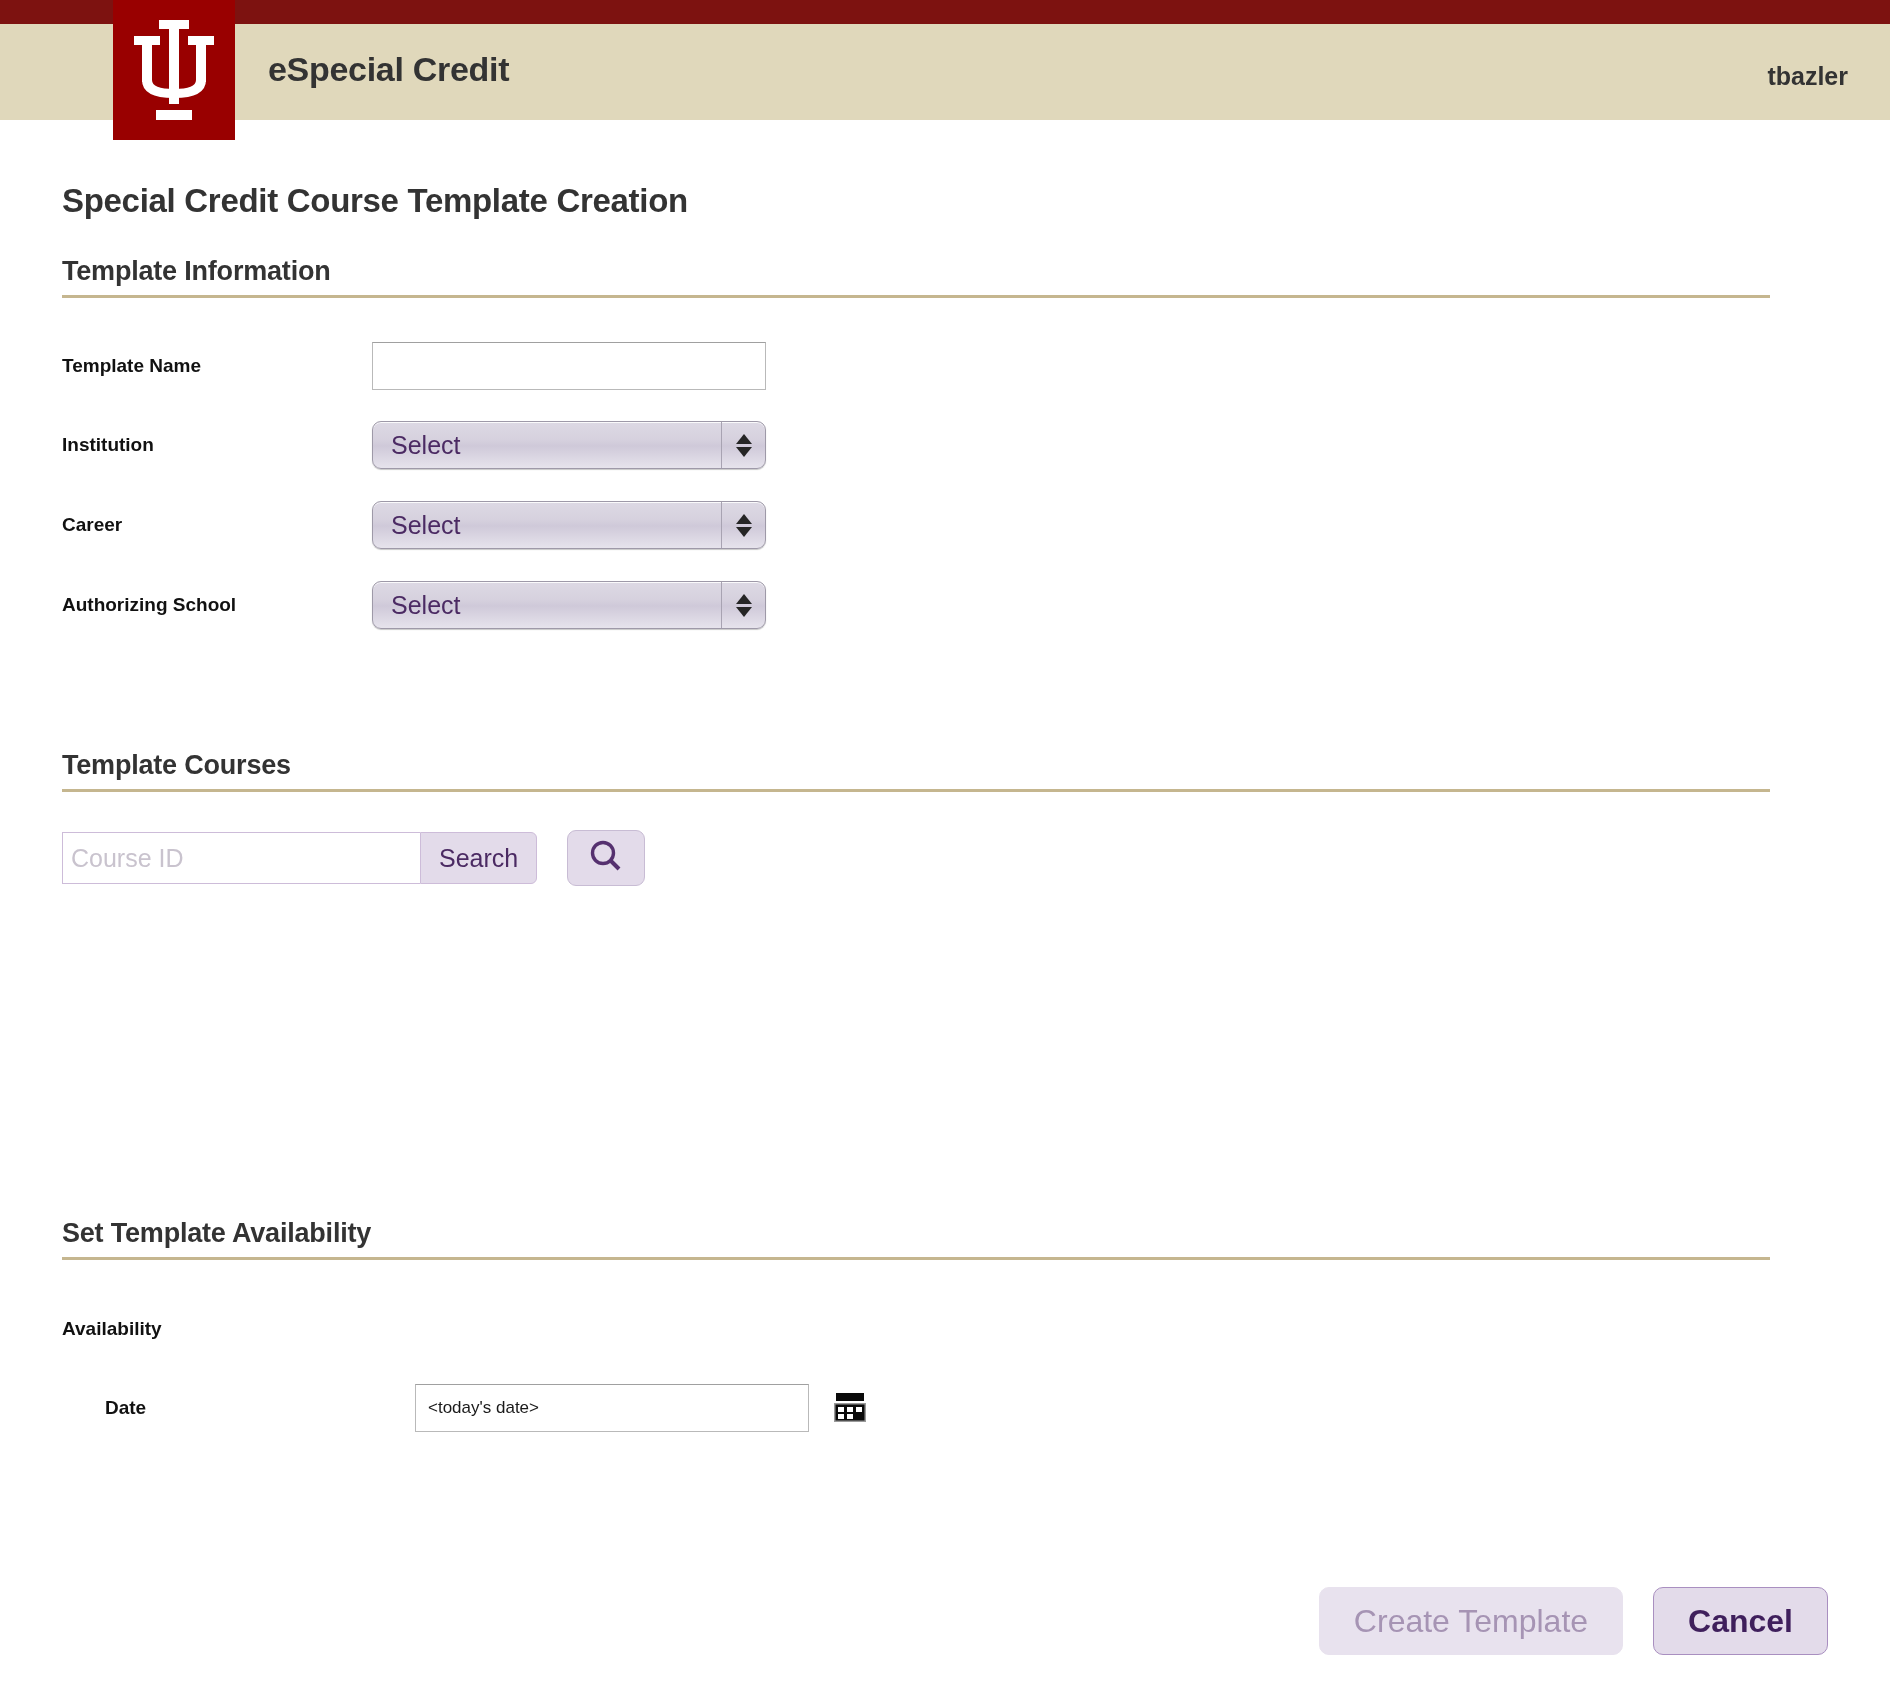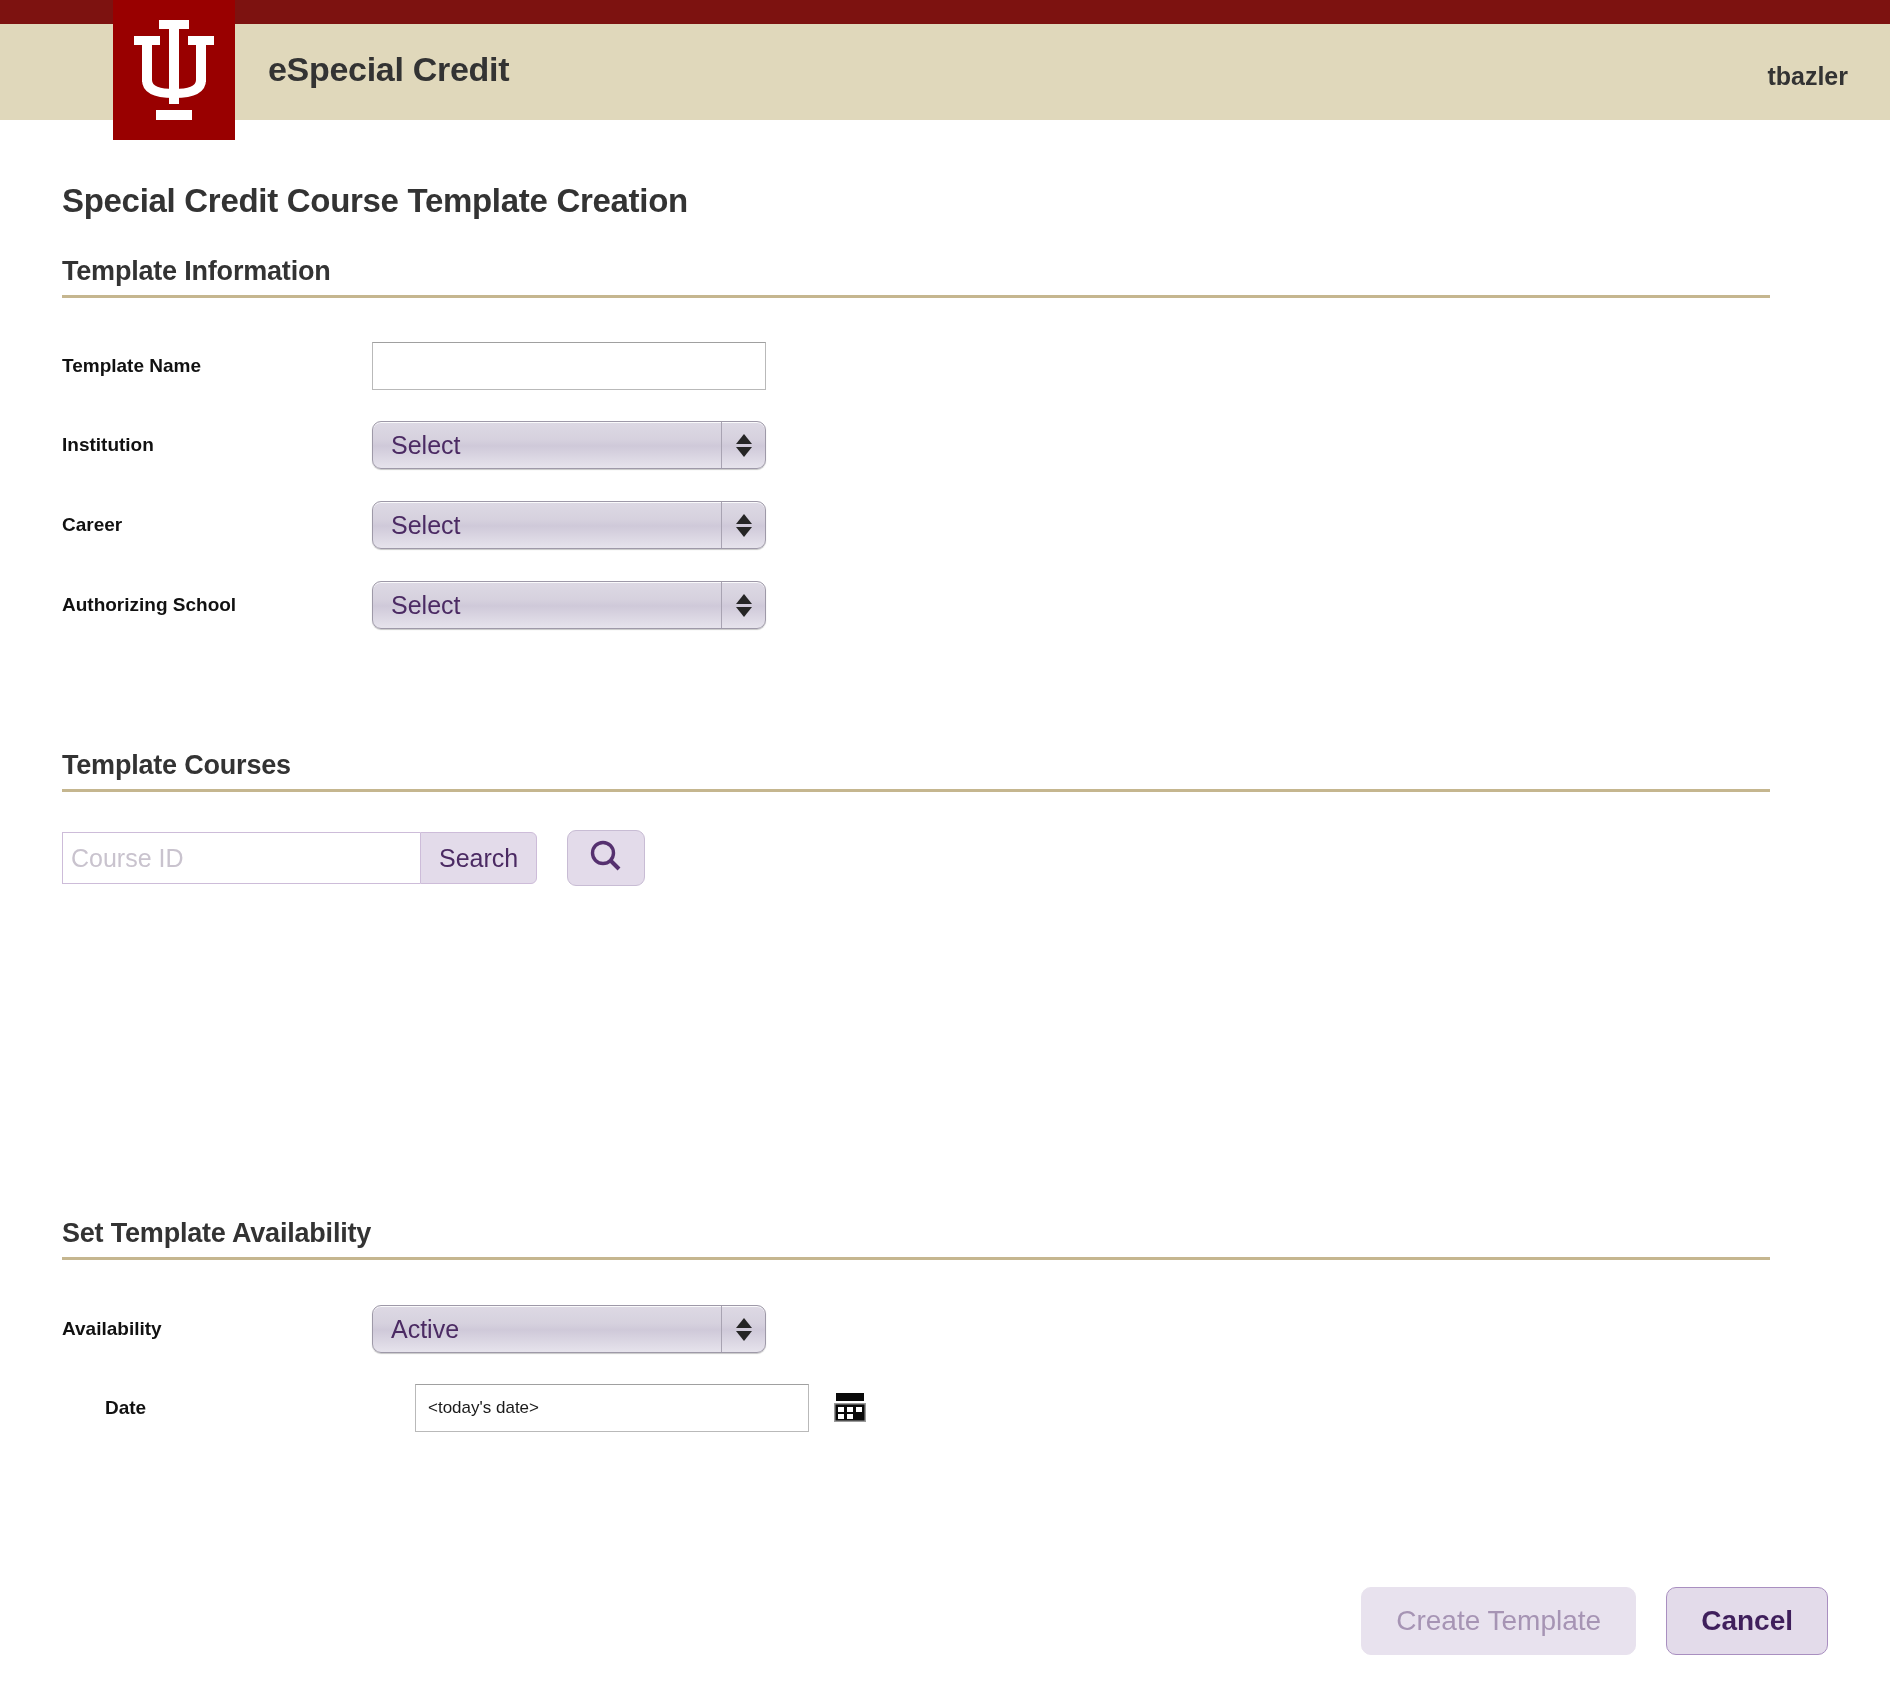--- a/index.html
+++ b/index.html
@@ -240,21 +240,21 @@
     align-items: center;
     gap: 30px;
   }
   .btn {
     font-family: "Liberation Sans", sans-serif;
     height: 68px;
     border-radius: 10px;
     cursor: pointer;
     line-height: 1;
     padding: 0 34px;
-    font-size: 28px;
+    font-size: 32px;
   }
   .btn-disabled {
     background: #e8e2ee;
     border: 1px solid #e8e2ee;
     color: #a694b4;
     cursor: default;
   }
   .btn-cancel {
     background: #e3dbea;
     border: 1px solid #a98fc0;
@@ -354,27 +354,20 @@
   </button>
 </div>
 
 <div class="section" style="top:1218px;">
   <div class="section-title">Set Template Availability</div>
   <div class="section-rule"></div>
 </div>
 
 <div class="form-row" style="top:1306px;">
   <div class="field-label">Availability</div>
-  <div class="select">
-    <span class="select-value">Active</span>
-    <span class="select-arrowbox">
-      <span class="tri-up"></span>
-        <span class="tri-dn"></span>
-    </span>
-  </div>
 </div>
 
 <div class="form-row" style="top:1385px;margin-left:43px;">
   <div class="field-label">Date</div>
   <input class="text-input" type="text" value="&lt;today's date&gt;" style="">
   <span class="calendar-icon">
     <svg width="34" height="32" viewBox="0 0 34 32" aria-hidden="true">
       <rect x="3" y="1" width="28" height="8" fill="#0a0a0a"></rect>
       <rect x="1" y="11" width="32" height="19" fill="#9a9a9a"></rect>
       <rect x="2.5" y="12.5" width="29" height="16" fill="#0a0a0a"></rect>

